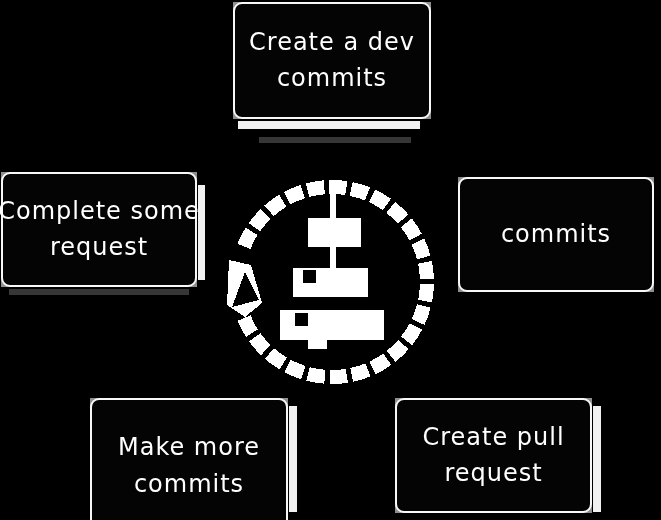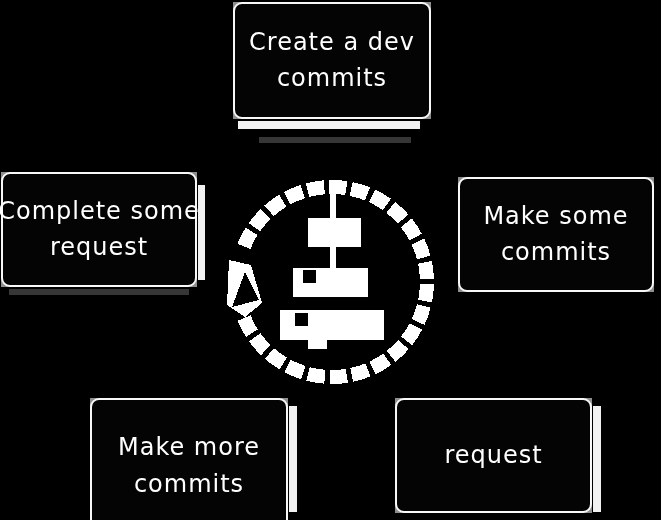--- a/index.html
+++ b/index.html
@@ -40,28 +40,28 @@
     <div class="box">
       <div class="line">Create a dev</div>
       <div class="line">commits</div>
     </div>
     <div class="bar"></div>
     <div class="bar2"></div>
   </div>
 
   <div class="wrap pos-right">
     <div class="box">
-      <div class="line">Make some</div>
       <div class="line">commits</div>
     </div>
 
   </div>
 
   <div class="wrap pos-br">
     <div class="box">
+      <div class="line">Create pull</div>
       <div class="line">request</div>
     </div>
     <div class="bar"></div>
 
   </div>
 
   <div class="wrap pos-bl">
     <div class="box">
       <div class="line">Make more</div>
       <div class="line">commits</div>

